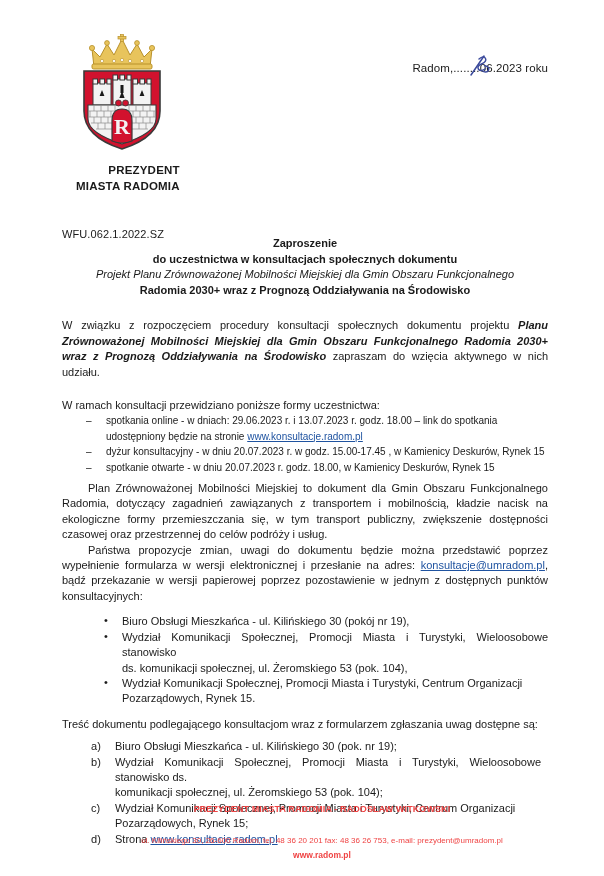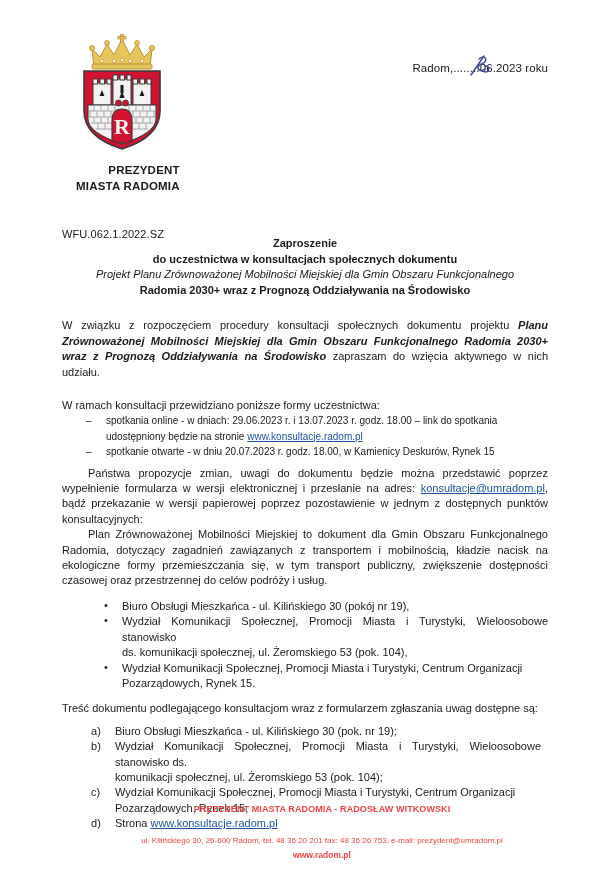--- a/index.html
+++ b/index.html
@@ -321,28 +321,29 @@
     </div>
 
     <p class="body"><span>W związku z rozpoczęciem procedury konsultacji społecznych dokumentu projektu </span><b class="it">Planu Zrównoważonej Mobilności Miejskiej dla Gmin Obszaru Funkcjonalnego Radomia 2030+ wraz z Prognozą Oddziaływania na Środowisko</b><span> zapraszam do wzięcia aktywnego w nich udziału.</span></p>
 
     <div class="gap-18"></div>
 
     <p class="body">W ramach konsultacji przewidziano poniższe formy uczestnictwa:</p>
 
     <ul class="dash-list">
       <li><span>spotkania online - w dniach: 29.06.2023 r. i 13.07.2023 r. godz. 18.00 – link do spotkania udostępniony będzie na stronie </span><a class="link" href="#">www.konsultacje.radom.pl</a></li>
+      <li><span>dyżur konsultacyjny - w dniu 20.07.2023 r. w godz. 15.00-17.45 , w Kamienicy Deskurów, Rynek 15</span></li>
       <li><span>spotkanie otwarte - w dniu 20.07.2023 r. godz. 18.00, w Kamienicy Deskurów, Rynek 15</span></li>
     </ul>
 
     <div class="gap-6"></div>
 
+    <p class="body indent">Plan Zrównoważonej Mobilności Miejskiej to dokument dla Gmin Obszaru Funkcjonalnego Radomia, dotyczący zagadnień zawiązanych z transportem i mobilnością, kładzie nacisk na ekologiczne formy przemieszczania się, w tym transport publiczny, zwiększenie dostępności czasowej oraz przestrzennej do celów podróży i usług.</p>
+
     <p class="body indent"><span>Państwa propozycje zmian, uwagi do dokumentu będzie można przedstawić poprzez wypełnienie formularza w wersji elektronicznej i przesłanie na adres: </span><a class="link" href="#">konsultacje@umradom.pl</a><span>, bądź przekazanie w wersji papierowej poprzez pozostawienie w jednym z dostępnych punktów konsultacyjnych:</span></p>
-
-    <p class="body indent">Plan Zrównoważonej Mobilności Miejskiej to dokument dla Gmin Obszaru Funkcjonalnego Radomia, dotyczący zagadnień zawiązanych z transportem i mobilnością, kładzie nacisk na ekologiczne formy przemieszczania się, w tym transport publiczny, zwiększenie dostępności czasowej oraz przestrzennej do celów podróży i usług.</p>
 
     <div class="gap-10"></div>
 
     <ul class="dot-list">
       <li><span>Biuro Obsługi Mieszkańca - ul. Kilińskiego 30 (pokój nr 19),</span></li>
       <li><span>Wydział Komunikacji Społecznej, Promocji Miasta i Turystyki, Wieloosobowe stanowisko</span> <span class="sub">ds. komunikacji społecznej, ul. Żeromskiego 53 (pok. 104),</span></li>
       <li><span>Wydział Komunikacji Społecznej, Promocji Miasta i Turystyki, Centrum Organizacji</span> <span class="sub">Pozarządowych, Rynek 15.</span></li>
     </ul>
 
     <div class="gap-10"></div>

